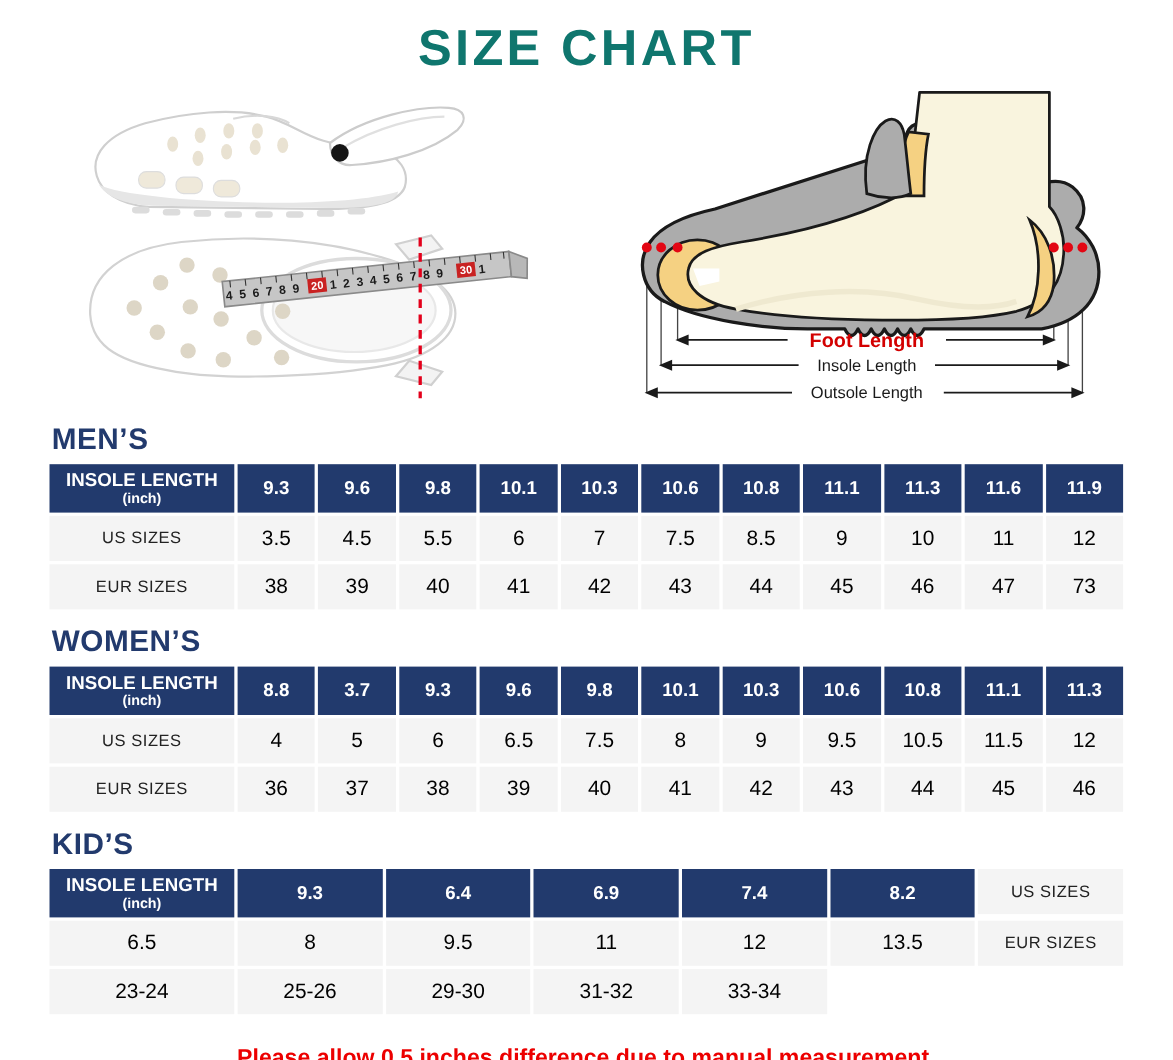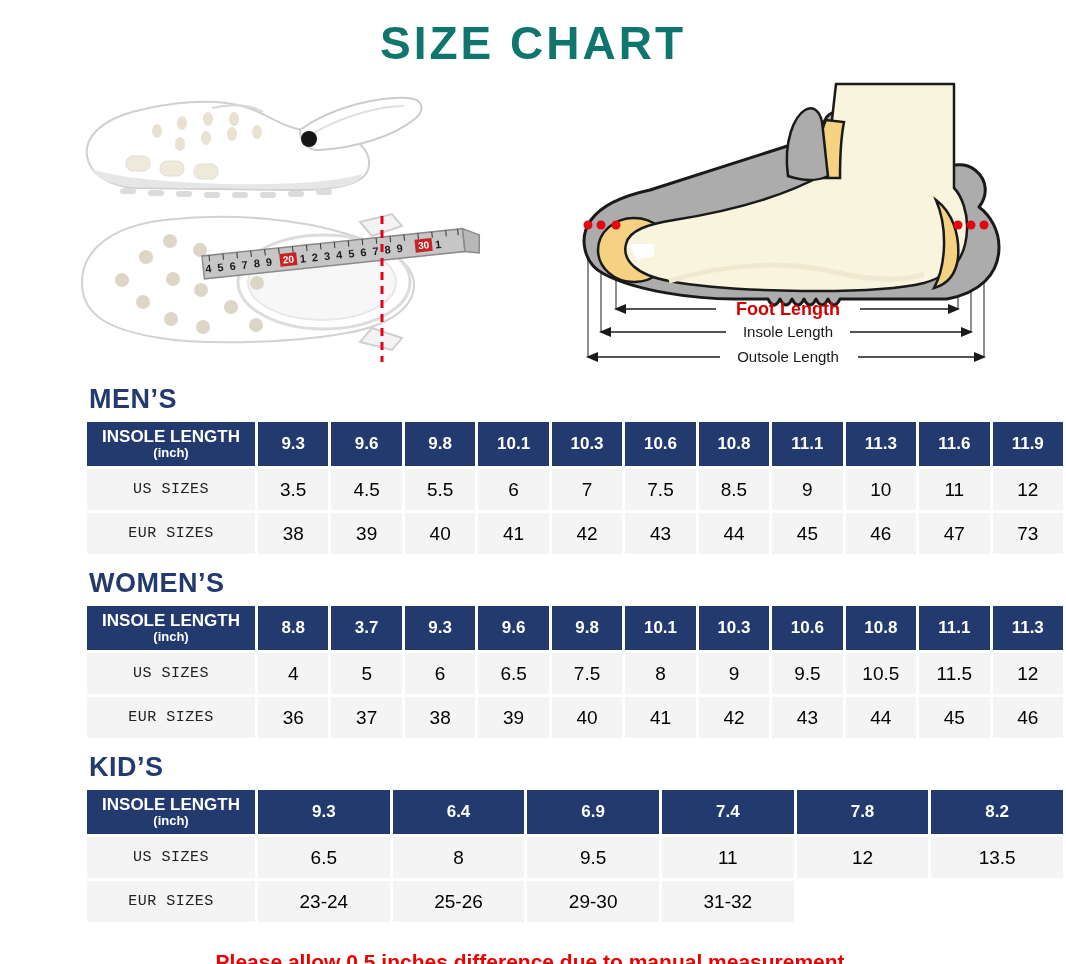--- a/index.html
+++ b/index.html
@@ -17,35 +17,35 @@
     color:#0f766e;
     margin-bottom:8px;
   }
 
   .images-row {
     display:flex; align-items:flex-start; justify-content:space-between;
     padding:0 56px 0 60px; height:292px; margin-bottom:2px;
   }
   .images-row svg { display:block; }
 
-  .section { padding:0 45px;margin-left:42px; }
+  .section { padding:0 45px; }
   .section-title {
     font-size:27px; font-weight:bold; color:#223a6d;
     letter-spacing:0.5px; margin:14px 0 7px 2px;
   }
   .size-table { display:grid; gap:3px; width:976px; }
   .cell { display:flex; align-items:center; justify-content:center; }
   .th {
     background:#223a6d; color:#ffffff; font-weight:bold;
     height:44px; font-size:17px;
   }
   .th-label { flex-direction:column; line-height:1.05; font-size:17px; }
   .th-label .sub { font-size:13px; font-weight:bold; }
   .td { background:#f4f4f4; height:41px; font-size:19px; color:#000; }
-  .td-label { font-size:15px; color:#222; letter-spacing:0.5px;font-family:Liberation Mono, monospace; }
+  .td-label { font-size:15px; color:#222; letter-spacing:0.5px; }
 
   .footer-note {
     text-align:center; color:#ec0000; font-weight:bold;
     font-size:21px; margin:28px 0 24px 0;
   }
 
   
   .lbl { font-size:15px; fill:#1a1a1a; font-family:"Liberation Sans", sans-serif; }
   .lbl-red { font-size:18px; font-weight:bold; fill:#d30000; font-family:"Liberation Sans", sans-serif; }
   .tape-num { font-size:11px; font-weight:bold; fill:#1a1a1a; letter-spacing:1.5px; font-family:"Liberation Sans", sans-serif; }
@@ -297,32 +297,32 @@
     <div class="section-title">KID’S</div>
     <div class="size-table" style="grid-template-columns: 168px repeat(6, 1fr);">
         <div class="cell th th-label">
           <div>INSOLE LENGTH</div>
           <div class="sub">(inch)</div>
         </div>
         <div class="cell th">9.3</div>
         <div class="cell th">6.4</div>
         <div class="cell th">6.9</div>
         <div class="cell th">7.4</div>
-        <div class="cell th">7.8</div>
         <div class="cell th">8.2</div>
         <div class="cell td td-label">US SIZES</div>
         <div class="cell td">6.5</div>
         <div class="cell td">8</div>
         <div class="cell td">9.5</div>
         <div class="cell td">11</div>
         <div class="cell td">12</div>
         <div class="cell td">13.5</div>
         <div class="cell td td-label">EUR SIZES</div>
         <div class="cell td">23-24</div>
         <div class="cell td">25-26</div>
         <div class="cell td">29-30</div>
         <div class="cell td">31-32</div>
+        <div class="cell td">33-34</div>
       </div>
   </div>
 
   <div class="footer-note">Please allow 0.5 inches difference due to manual measurement.</div>
 
 </div>
 
 </body></html>

